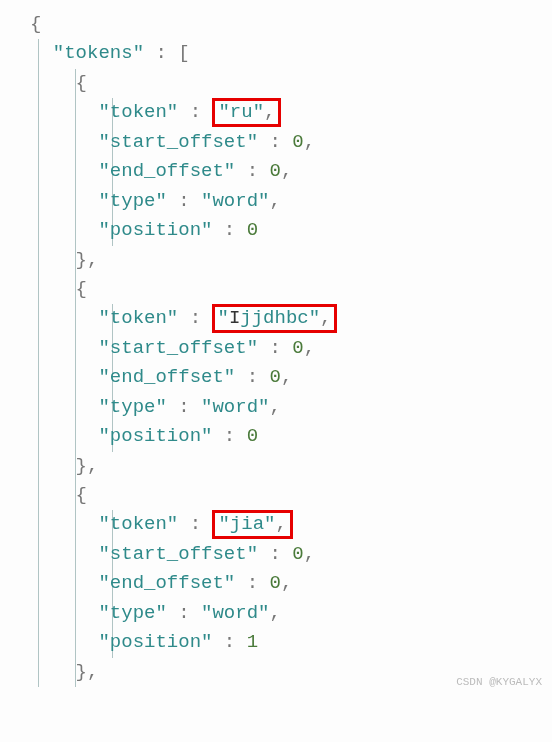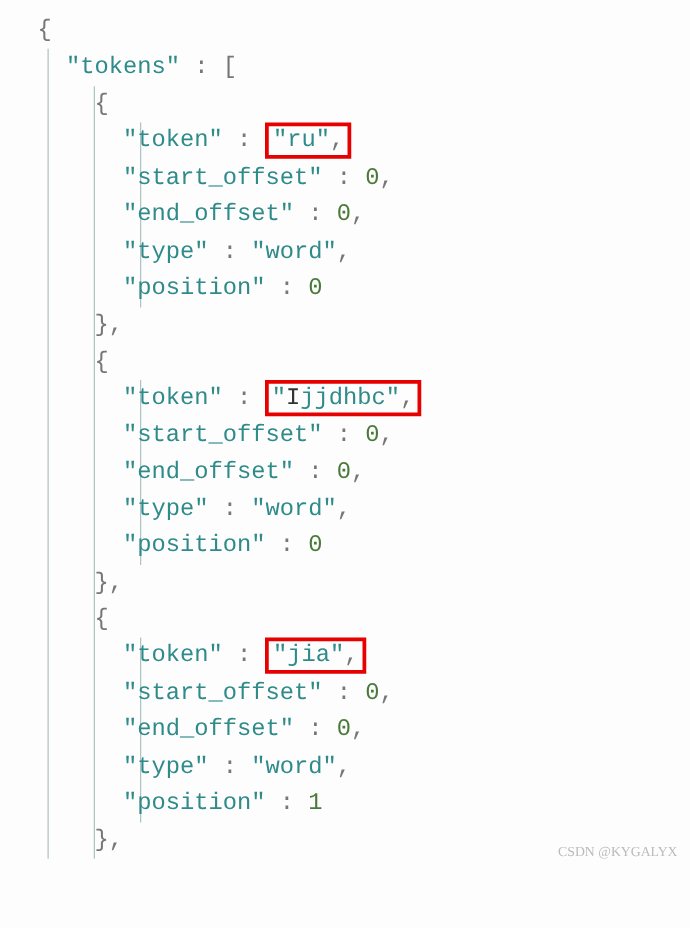--- a/index.html
+++ b/index.html
@@ -40,21 +40,21 @@
       padding: 0 2px;
       display: inline-block;
       line-height: 1.2;
     }
     .watermark {
       position: absolute;
       bottom: 6px;
       right: 10px;
       font-size: 11px;
       color: #bbb;
-      font-family: Liberation Serif, serif;
+      font-family: Liberation Mono, monospace;
     }
     .indent-block { position: relative; }
     .g1 { left: 8px; }
     .g2 { left: 45px; }
     .g3 { left: 82px; }
   </style>
 </head>
 <body>
 
 <div style="position:relative;">

